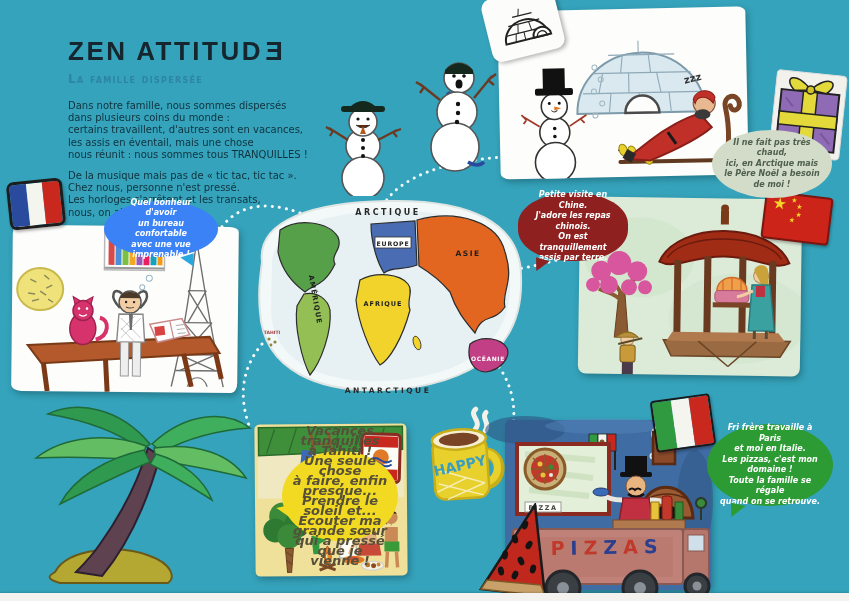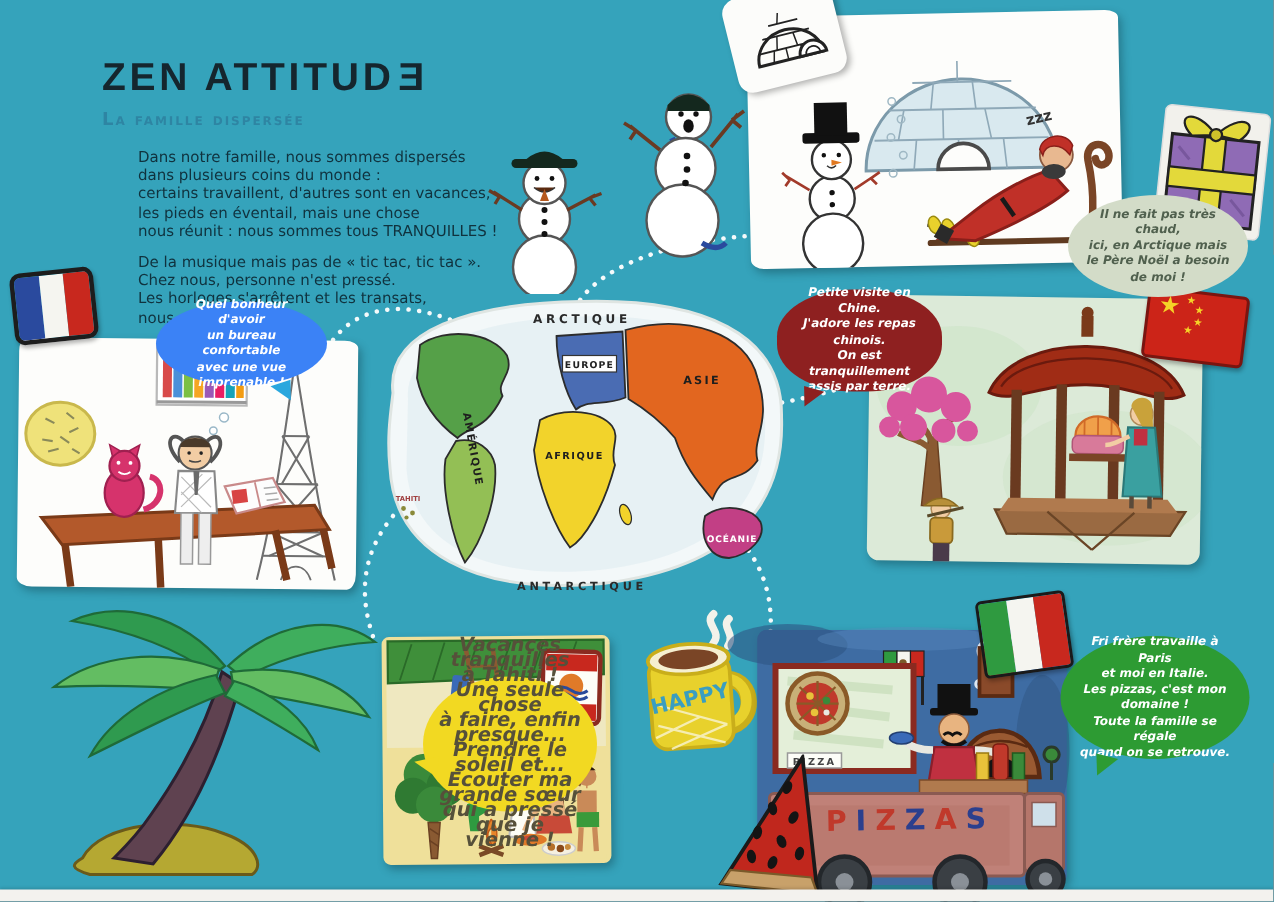--- a/index.html
+++ b/index.html
@@ -7,21 +7,21 @@
         background:#35a3bb;font-family:"DejaVu Sans",sans-serif;}
   .page::after{content:"";position:absolute;left:0;bottom:0;width:849px;height:8px;
         background:#f3f2ee;box-shadow:0 -1px 2px rgba(0,0,0,.15);}
   
   .header{position:absolute;left:68px;top:36px;width:320px;color:#14313d;}
   .title{font-family:"Liberation Sans",sans-serif;font-weight:800;font-size:26px;
          letter-spacing:2.5px;color:#15262e;}
   .title .flip{display:inline-block;transform:scaleX(-1);}
   .subtitle{margin-top:5px;font-weight:700;font-size:12px;letter-spacing:1.3px;
             color:#2e85a3;font-variant:small-caps;}
-  .intro{margin-top:14px;font-size:10px;line-height:12.2px;color:#10323e;margin-left:24px;}
+  .intro{margin-top:14px;font-size:10px;line-height:12.2px;color:#10323e;}
   .intro.second{margin-top:9px;}
   .intro span{display:block;}
   
   .panel{position:absolute;box-shadow:2px 3px 6px rgba(10,40,50,.35);}
   .panel.white{background:#fdfdfb;border-radius:5px 9px 6px 10px/9px 5px 10px 6px;}
   .panel svg{display:block;}
   
   .bubble{position:absolute;display:flex;flex-direction:column;justify-content:center;
           text-align:center;font-style:italic;font-weight:700;
           border-radius:50%;padding:8px 10px;box-sizing:border-box;}
@@ -73,21 +73,21 @@
     </g>
   </svg>
 
   <div class="header">
     <div class="title"><span>ZEN ATTITUD</span><span class="flip">E</span></div>
     <div class="subtitle">La famille dispersée</div>
     <div class="intro">
       <span>Dans notre famille, nous sommes dispersés</span>
         <span>dans plusieurs coins du monde :</span>
       <span>certains travaillent, d'autres sont en vacances,</span>
-        <span>les pieds en éventail, mais une chose</span>
+        <span>les assis en éventail, mais une chose</span>
       <span>nous réunit : nous sommes tous TRANQUILLES !</span>
     </div>
     <div class="intro second">
       <span>De la musique mais pas de « tic tac, tic tac ».</span>
         <span>Chez nous, personne n'est pressé.</span>
       <span>Les horloges s'arrêtent et les transats,</span>
         <span>nous, on aime ça !</span>
     </div>
   </div>
 

